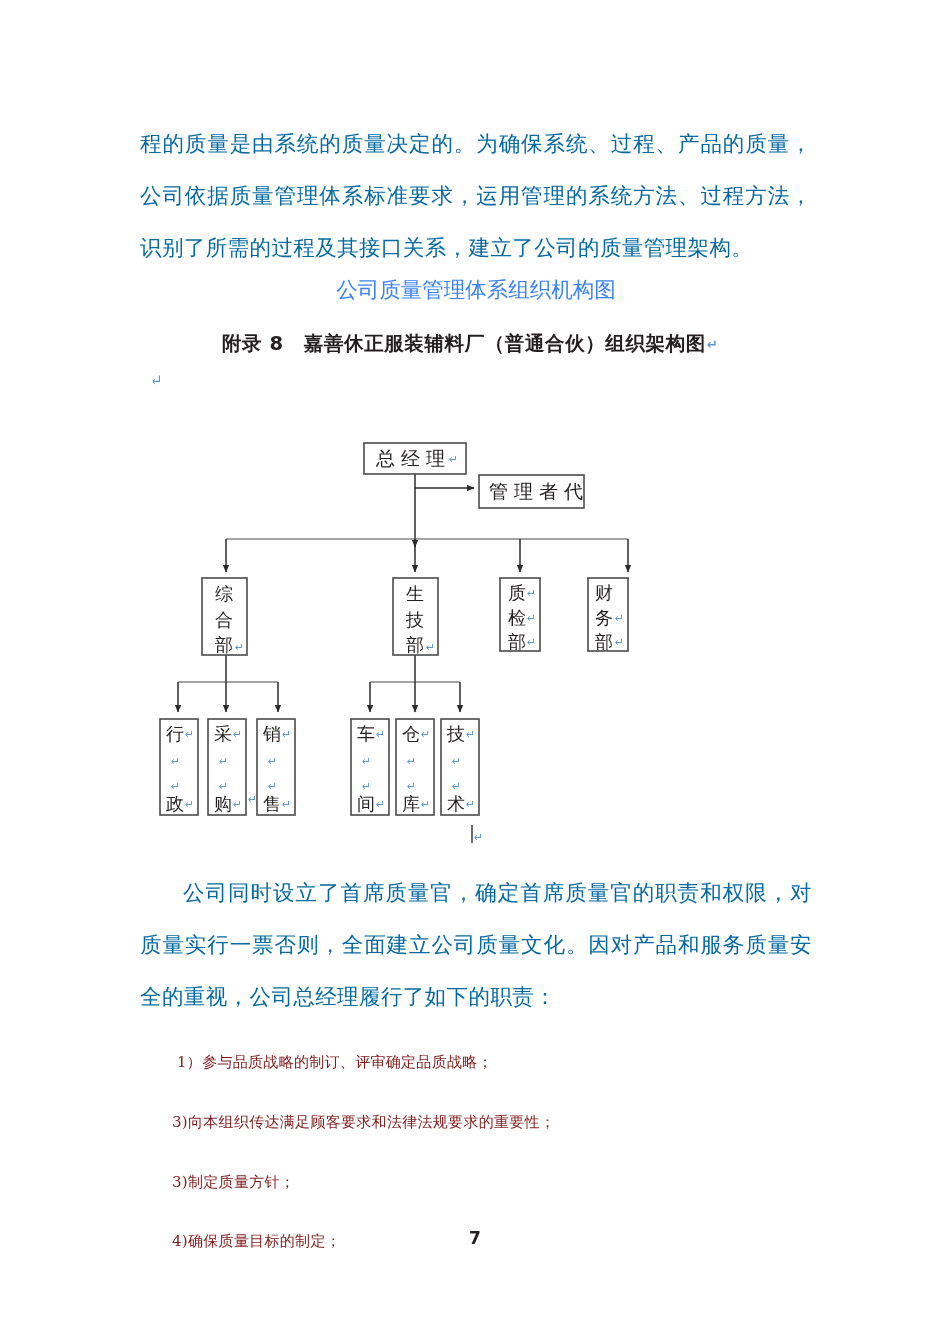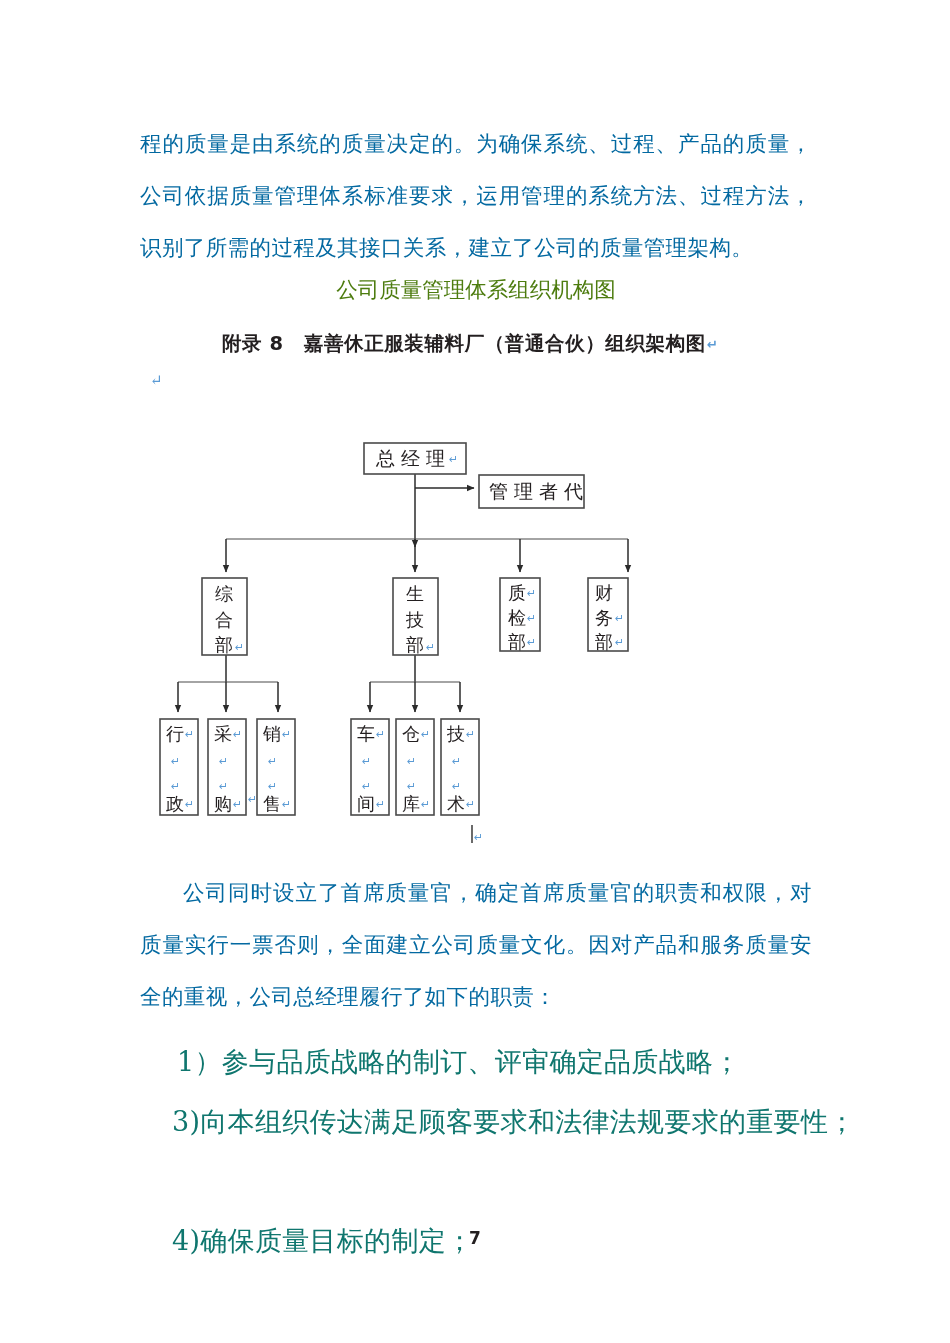--- a/index.html
+++ b/index.html
@@ -40,21 +40,21 @@
   .indent { text-indent: 2em; }
 
   .centered-title {
     position: absolute;
     left: 140px;
     width: 672px;
     top: 270px;
     text-align: center;
     font-size: 21.5px;
     line-height: 40px;
-    color: #4d7c0f;
+    color: #3b82f6;
   }
 
   .appendix-title {
     position: absolute;
     left: 222px;
     top: 330px;
     font-size: 19.5px;
     font-weight: bold;
     font-family: "DejaVu Sans", "Liberation Sans", sans-serif;
     letter-spacing: 0.6px;
@@ -75,25 +75,25 @@
     font-size: 0.68em;
     font-family: "DejaVu Sans", "Liberation Sans", sans-serif;
     vertical-align: 0.1em;
     margin-left: 1px;
   }
 
   
   .list-item {
     position: absolute;
     left: 177px;
-    font-size: 27px;
+    font-size: 15px;
     line-height: 30px;
     letter-spacing: 0.3px;
     white-space: nowrap;
-    color: #0f766e;
+    color: #7f1d1d;
   }
   .li-1 { top: 1047px; }
   .li-2 { top: 1107px; left: 172px; }
   .li-3 { top: 1167px; left: 172px; }
   .li-4 { top: 1226px; left: 172px; text-align: center; }
 
   .page-number {
     position: absolute;
     left: 0;
     width: 950px;
@@ -311,17 +311,18 @@
         <path d="M 334,405 L 334,423" stroke="#2b2b2b" stroke-width="1.4"></path>
         <text class="pmark" x="336" y="421">↵</text>
       </g>
     </svg>
   </div>
 
   <div class="para para-mid indent">公司同时设立了首席质量官，确定首席质量官的职责和权限，对质量实行一票否则，全面建立公司质量文化。因对产品和服务质量安全的重视，公司总经理履行了如下的职责：</div>
 
   <div class="list-item li-1">1）参与品质战略的制订、评审确定品质战略；</div>
   <div class="list-item li-2">3)向本组织传达满足顾客要求和法律法规要求的重要性；</div>
+  <div class="list-item li-3">3)制定质量方针；</div>
   <div class="list-item li-4">4)确保质量目标的制定；</div>
 
   <div class="page-number">7</div>
 
 </div>
 
 </body></html>

